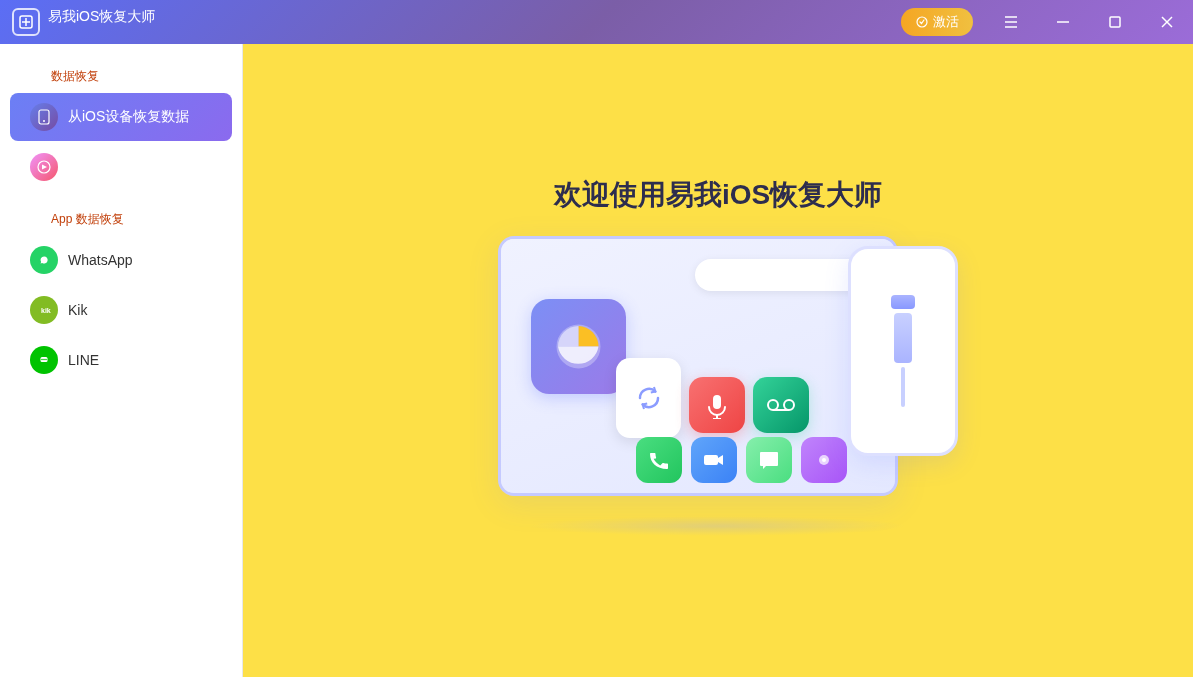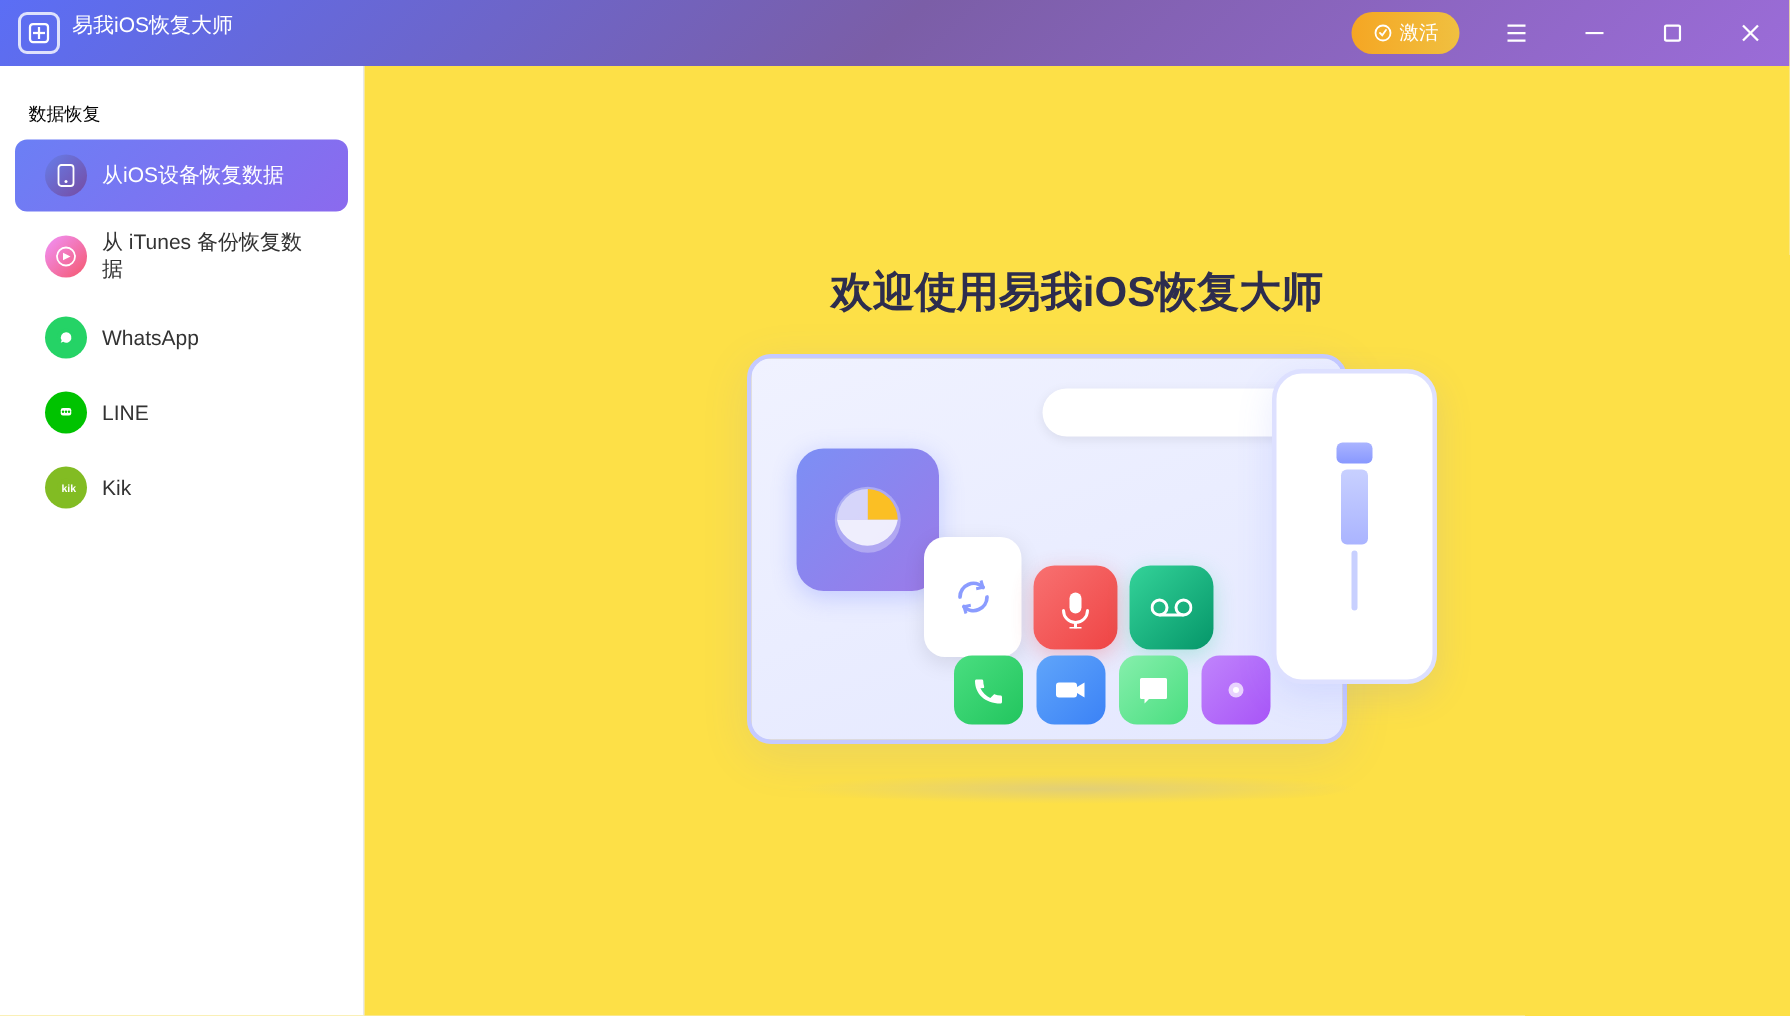--- a/index.html
+++ b/index.html
@@ -78,22 +78,23 @@
     
     .sidebar {
       width: 243px;
       background: #ffffff;
       border-right: 1px solid #e8e8e8;
       padding: 16px 0;
       flex-shrink: 0;
     }
     .sidebar-section-label {
       font-size: 12px;
-      color: #000000;
+      color: #c2410c;
       padding: 8px 19px 6px;
+      margin-left: 32px;
     }
     .sidebar-item {
       display: flex;
       align-items: center;
       gap: 10px;
       padding: 10px 20px;
       cursor: pointer;
       border-radius: 8px;
       margin: 2px 10px;
       font-size: 14px;
@@ -378,56 +379,56 @@
       <span>从iOS设备恢复数据</span>
     </div>
 
     <div class="sidebar-item">
       <div class="sidebar-item-icon icon-itunes">
         <svg width="16" height="16" viewBox="0 0 16 16" fill="none">
           <circle cx="8" cy="8" r="6" stroke="white" stroke-width="1.2" fill="none"></circle>
           <path d="M6 5.5v5l5-2.5-5-2.5z" fill="white"></path>
         </svg>
       </div>
-      <span>从 iTunes 备份恢复数据</span>
-    </div>
-
-
+    </div>
+
+
+    <div class="sidebar-section-label" style="margin-top:12px;">App 数据恢复</div>
 
     <div class="sidebar-item">
       <div class="sidebar-item-icon icon-whatsapp">
         <svg width="16" height="16" viewBox="0 0 16 16" fill="none">
           <circle cx="8" cy="8" r="6" fill="#25d366"></circle>
           <path d="M8 4.5a3.5 3.5 0 00-2.9 5.4L4.5 11.5l1.7-.6A3.5 3.5 0 108 4.5z" fill="white" stroke="none"></path>
         </svg>
       </div>
       <span>WhatsApp</span>
+    </div>
+
+    <div class="sidebar-item">
+      <div class="sidebar-item-icon icon-kik">
+        <svg width="16" height="16" viewBox="0 0 16 16" fill="none">
+          <circle cx="8" cy="8" r="6" fill="#82bc23"></circle>
+          <text x="5" y="11" font-size="7" fill="white" font-family="Arial" font-weight="bold">kik</text>
+        </svg>
+      </div>
+      <span>Kik</span>
     </div>
 
     <div class="sidebar-item">
       <div class="sidebar-item-icon icon-line">
         <svg width="16" height="16" viewBox="0 0 16 16" fill="none">
           <circle cx="8" cy="8" r="6" fill="#00c300"></circle>
           <rect x="4.5" y="5" width="7" height="5" rx="1.5" fill="white"></rect>
           <circle cx="6" cy="7.5" r="0.8" fill="#00c300"></circle>
           <circle cx="8" cy="7.5" r="0.8" fill="#00c300"></circle>
           <circle cx="10" cy="7.5" r="0.8" fill="#00c300"></circle>
         </svg>
       </div>
       <span>LINE</span>
-    </div>
-
-    <div class="sidebar-item">
-      <div class="sidebar-item-icon icon-kik">
-        <svg width="16" height="16" viewBox="0 0 16 16" fill="none">
-          <circle cx="8" cy="8" r="6" fill="#82bc23"></circle>
-          <text x="5" y="11" font-size="7" fill="white" font-family="Arial" font-weight="bold">kik</text>
-        </svg>
-      </div>
-      <span>Kik</span>
     </div>
   </div>
 
   <div class="content">
     <h1 class="welcome-title">欢迎使用易我iOS恢复大师</h1>
 
     <div class="illustration-container">
 
       <div class="blob blob-1"></div>
       <div class="blob blob-2"></div>

